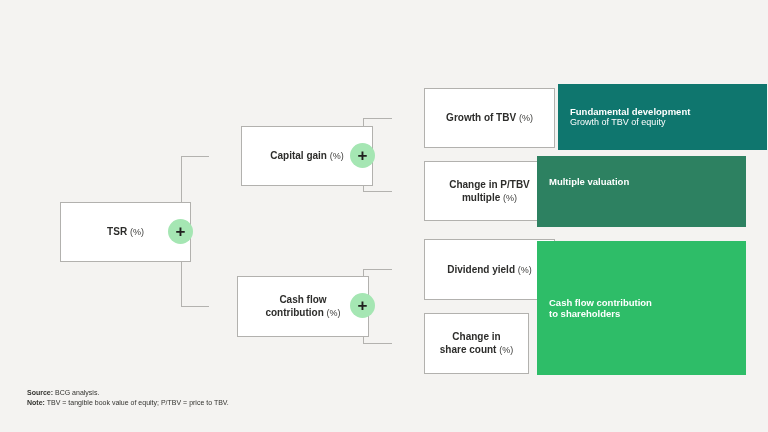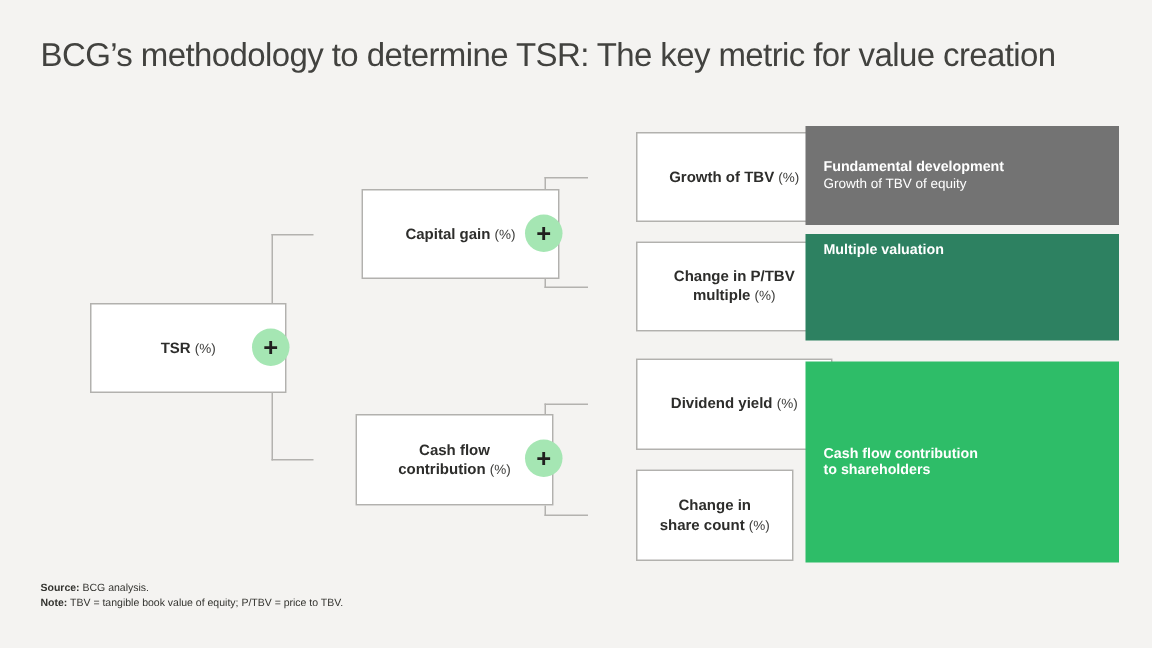--- a/index.html
+++ b/index.html
@@ -48,38 +48,37 @@
   
   .panel {
     position: absolute; left: 537px; width: 209px;
     box-sizing: border-box; padding: 0 12px;
     color: #ffffff;
     display: flex; flex-direction: column; justify-content: center;
     z-index: 2;
   }
   .panel-title { font-weight: 700; font-size: 9.5px; line-height: 11.5px; white-space: pre-line; }
   .panel-body  { font-weight: 400; font-size: 9px;  line-height: 11.5px; white-space: pre-line; }
-  .panel-1 { top: 84px;  height: 66px;  background: #737373; }
-  .panel-2 { top: 156px; height: 71px;  background: #2d8161; justify-content: flex-start; padding-top: 5px; }
+  .panel-1 { top: 84px;  height: 66px;  background: #0f766e; margin-left: 21px; }
+  .panel-2 { top: 156px; height: 71px;  background: #2d8161; justify-content: flex-start; padding-top: 20px; }
   .panel-3 { top: 241px; height: 134px; background: #2ebd68; }
   .panel-2 .panel-title { margin-bottom: 0.5px; }
 
   
   .footnote {
     position: absolute; left: 27px; top: 388px;
     font-size: 7px; line-height: 9.5px; color: #33332f;
   }
   .footnote b { font-weight: 700; }
 </style>
 </head>
 <body>
 
 <div class="slide">
 
-  <h1 class="slide-title">BCG’s methodology to determine TSR: The key metric for value creation</h1>
 
   <div>
 
     <div class="conn" style="left:159px; top:232px; width:23px; height:1px;"></div>
     <div class="conn" style="left:181px; top:156px; width:1px; height:151px;"></div>
     <div class="conn" style="left:181px; top:156px; width:28px; height:1px;"></div>
     <div class="conn" style="left:181px; top:306px; width:28px; height:1px;"></div>
     <div class="conn" style="left:341px; top:156px; width:22px; height:1px;"></div>
     <div class="conn" style="left:363px; top:118px; width:1px; height:74px;"></div>
     <div class="conn" style="left:363px; top:118px; width:29px; height:1px;"></div>

